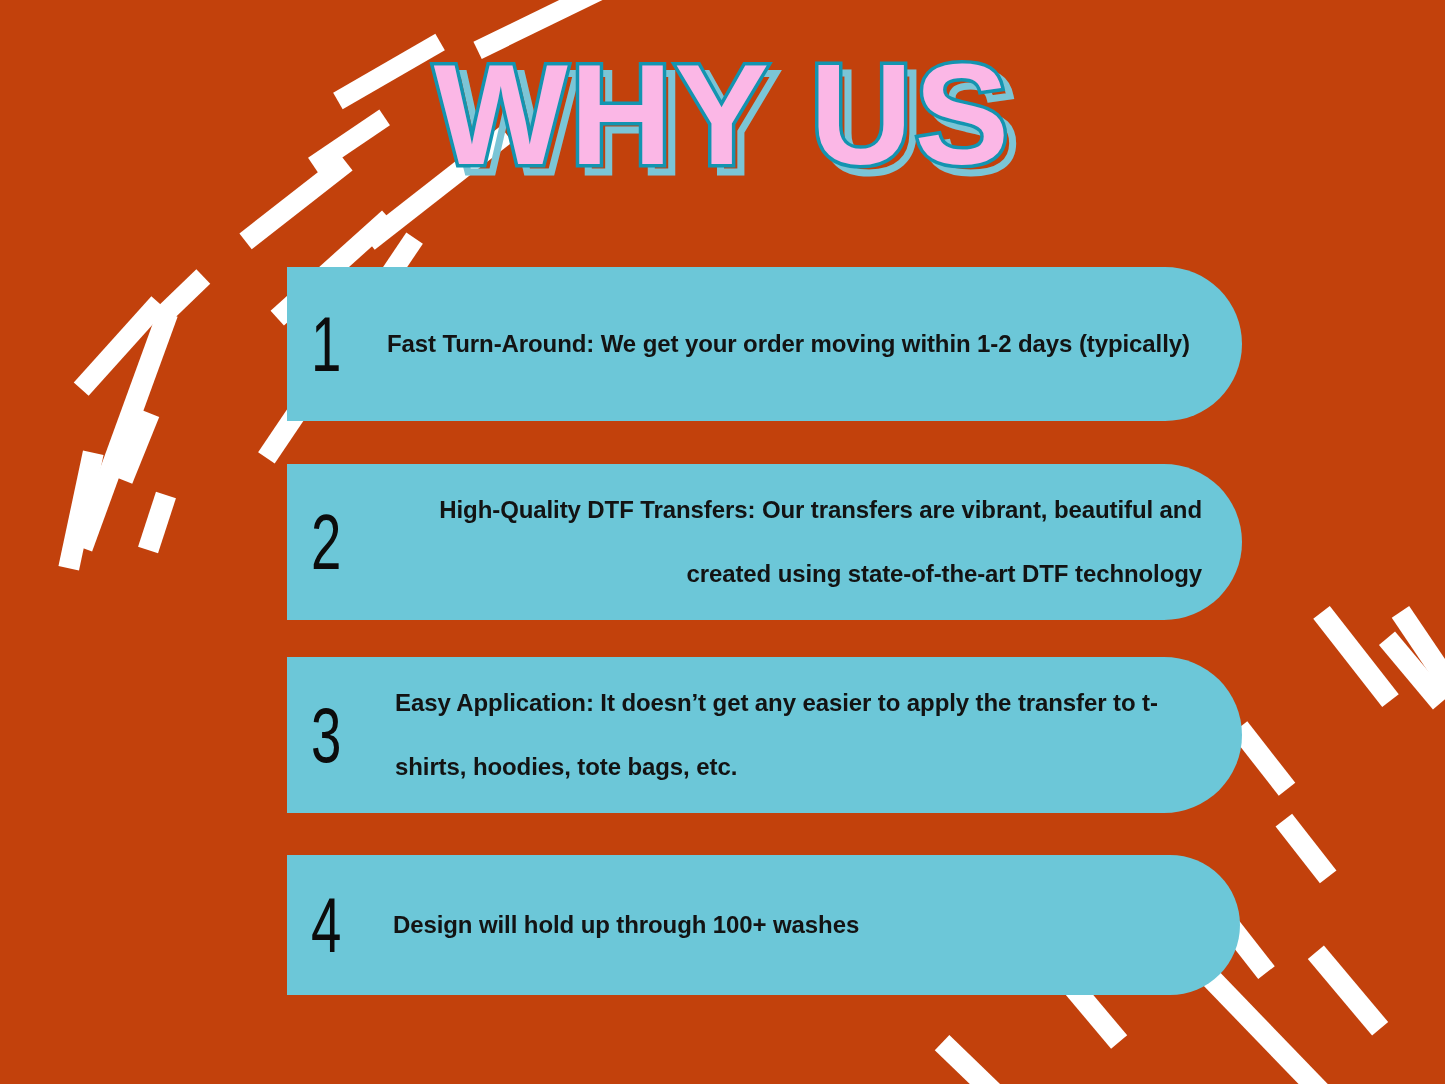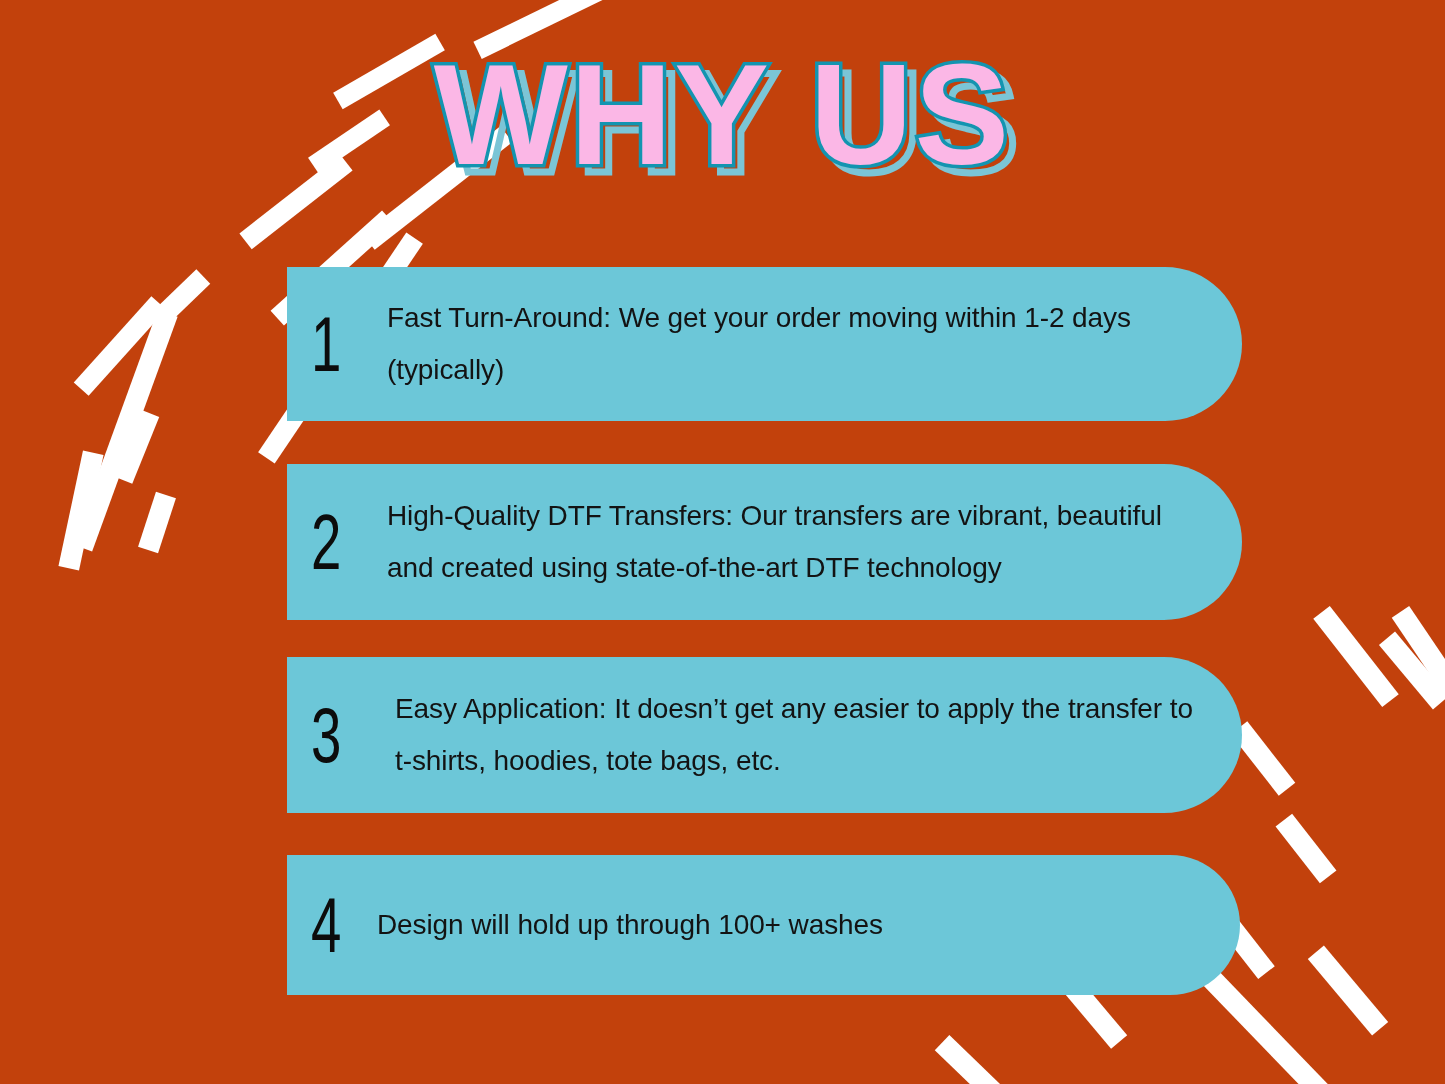--- a/index.html
+++ b/index.html
@@ -99,31 +99,31 @@
     font-weight: normal;
     font-size: 78px;
     line-height: 0.95;
     color: #0C0C0C;
     transform: scaleX(0.70);
     transform-origin: left center;
   }
   .card-text {
     flex: 1 1 auto;
     font-family: "Liberation Sans", sans-serif;
-    font-weight: normal;
-    font-size: 28px;
-    line-height: 52px;
+    font-weight: bold;
+    font-size: 24px;
+    line-height: 64px;
     color: #131313;
     padding-right: 40px;
     letter-spacing: -0.1px;
   }
   #card-1 .card-text { margin-left: 14px; }
-  #card-2 .card-text { margin-left: 14px; }
+  #card-2 .card-text { margin-left: 14px; text-align: right; }
   #card-3 .card-text { margin-left: 22px; }
-  #card-4 .card-text { margin-left: 4px; }
+  #card-4 .card-text { margin-left: 20px; }
 </style>
 </head>
 <body>
 
 <div id="poster">
 
   <div id="stripe-layer">
       <div class="stripe" style="left: 470px; top: 8px; width: 150px; height: 19px; background: rgb(255, 255, 255); transform: rotate(-26deg);"></div>
       <div class="stripe" style="left: 330px; top: 62px; width: 118px; height: 19px; background: rgb(255, 255, 255); transform: rotate(-30deg);"></div>
       <div class="stripe" style="left: 306px; top: 132px; width: 86px; height: 19px; background: rgb(255, 255, 255); transform: rotate(-34deg);"></div>

